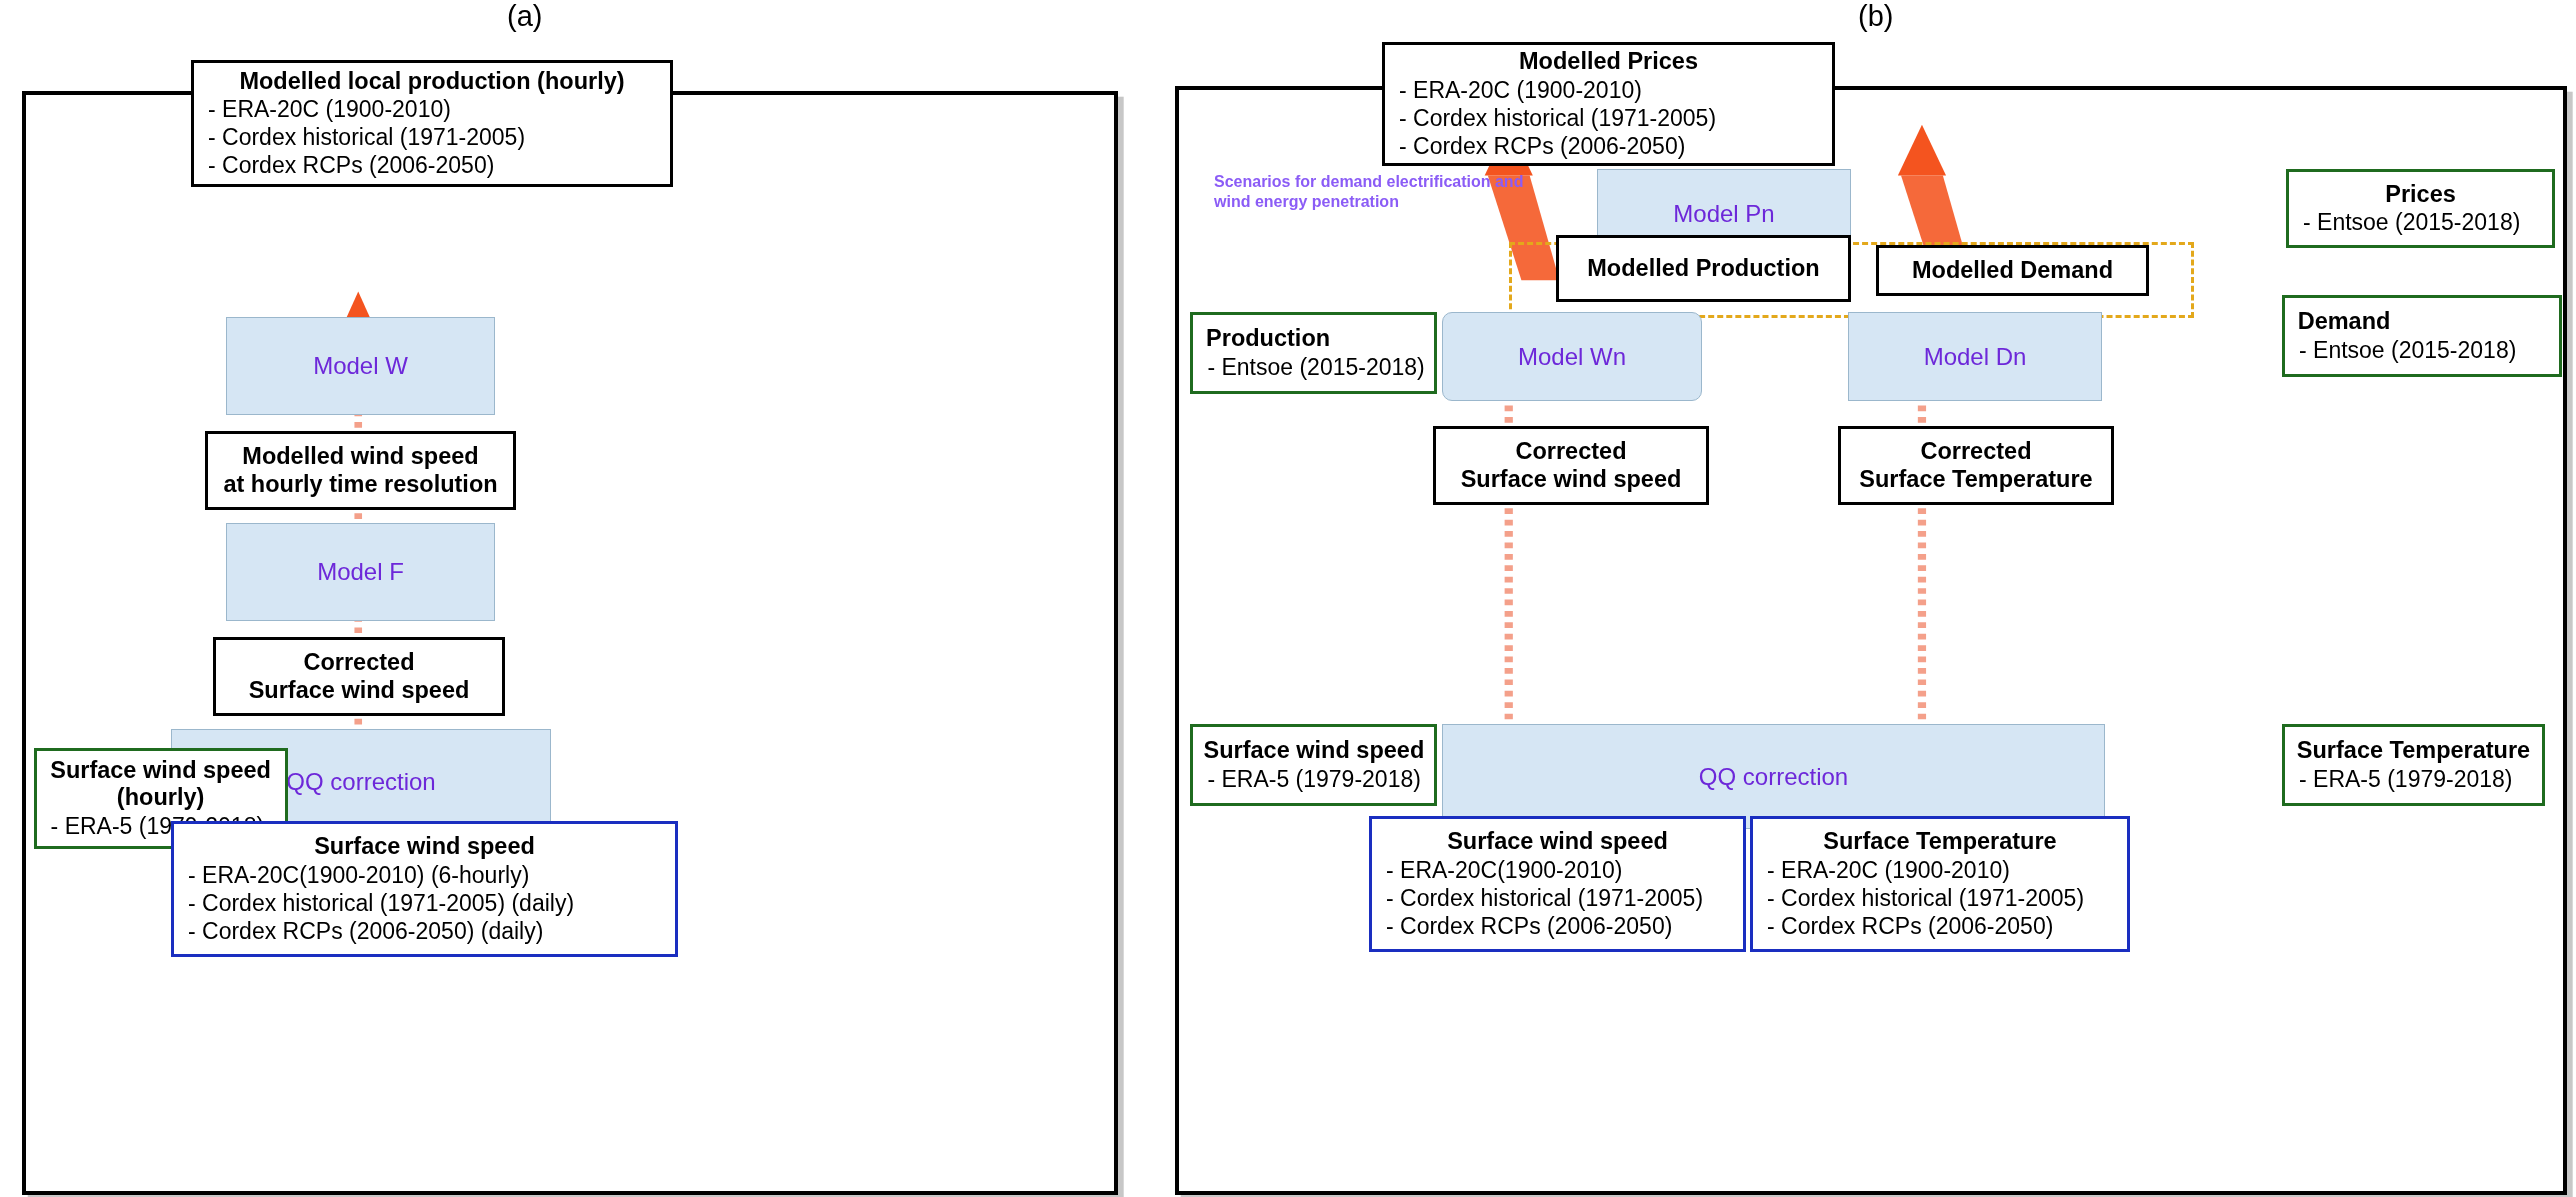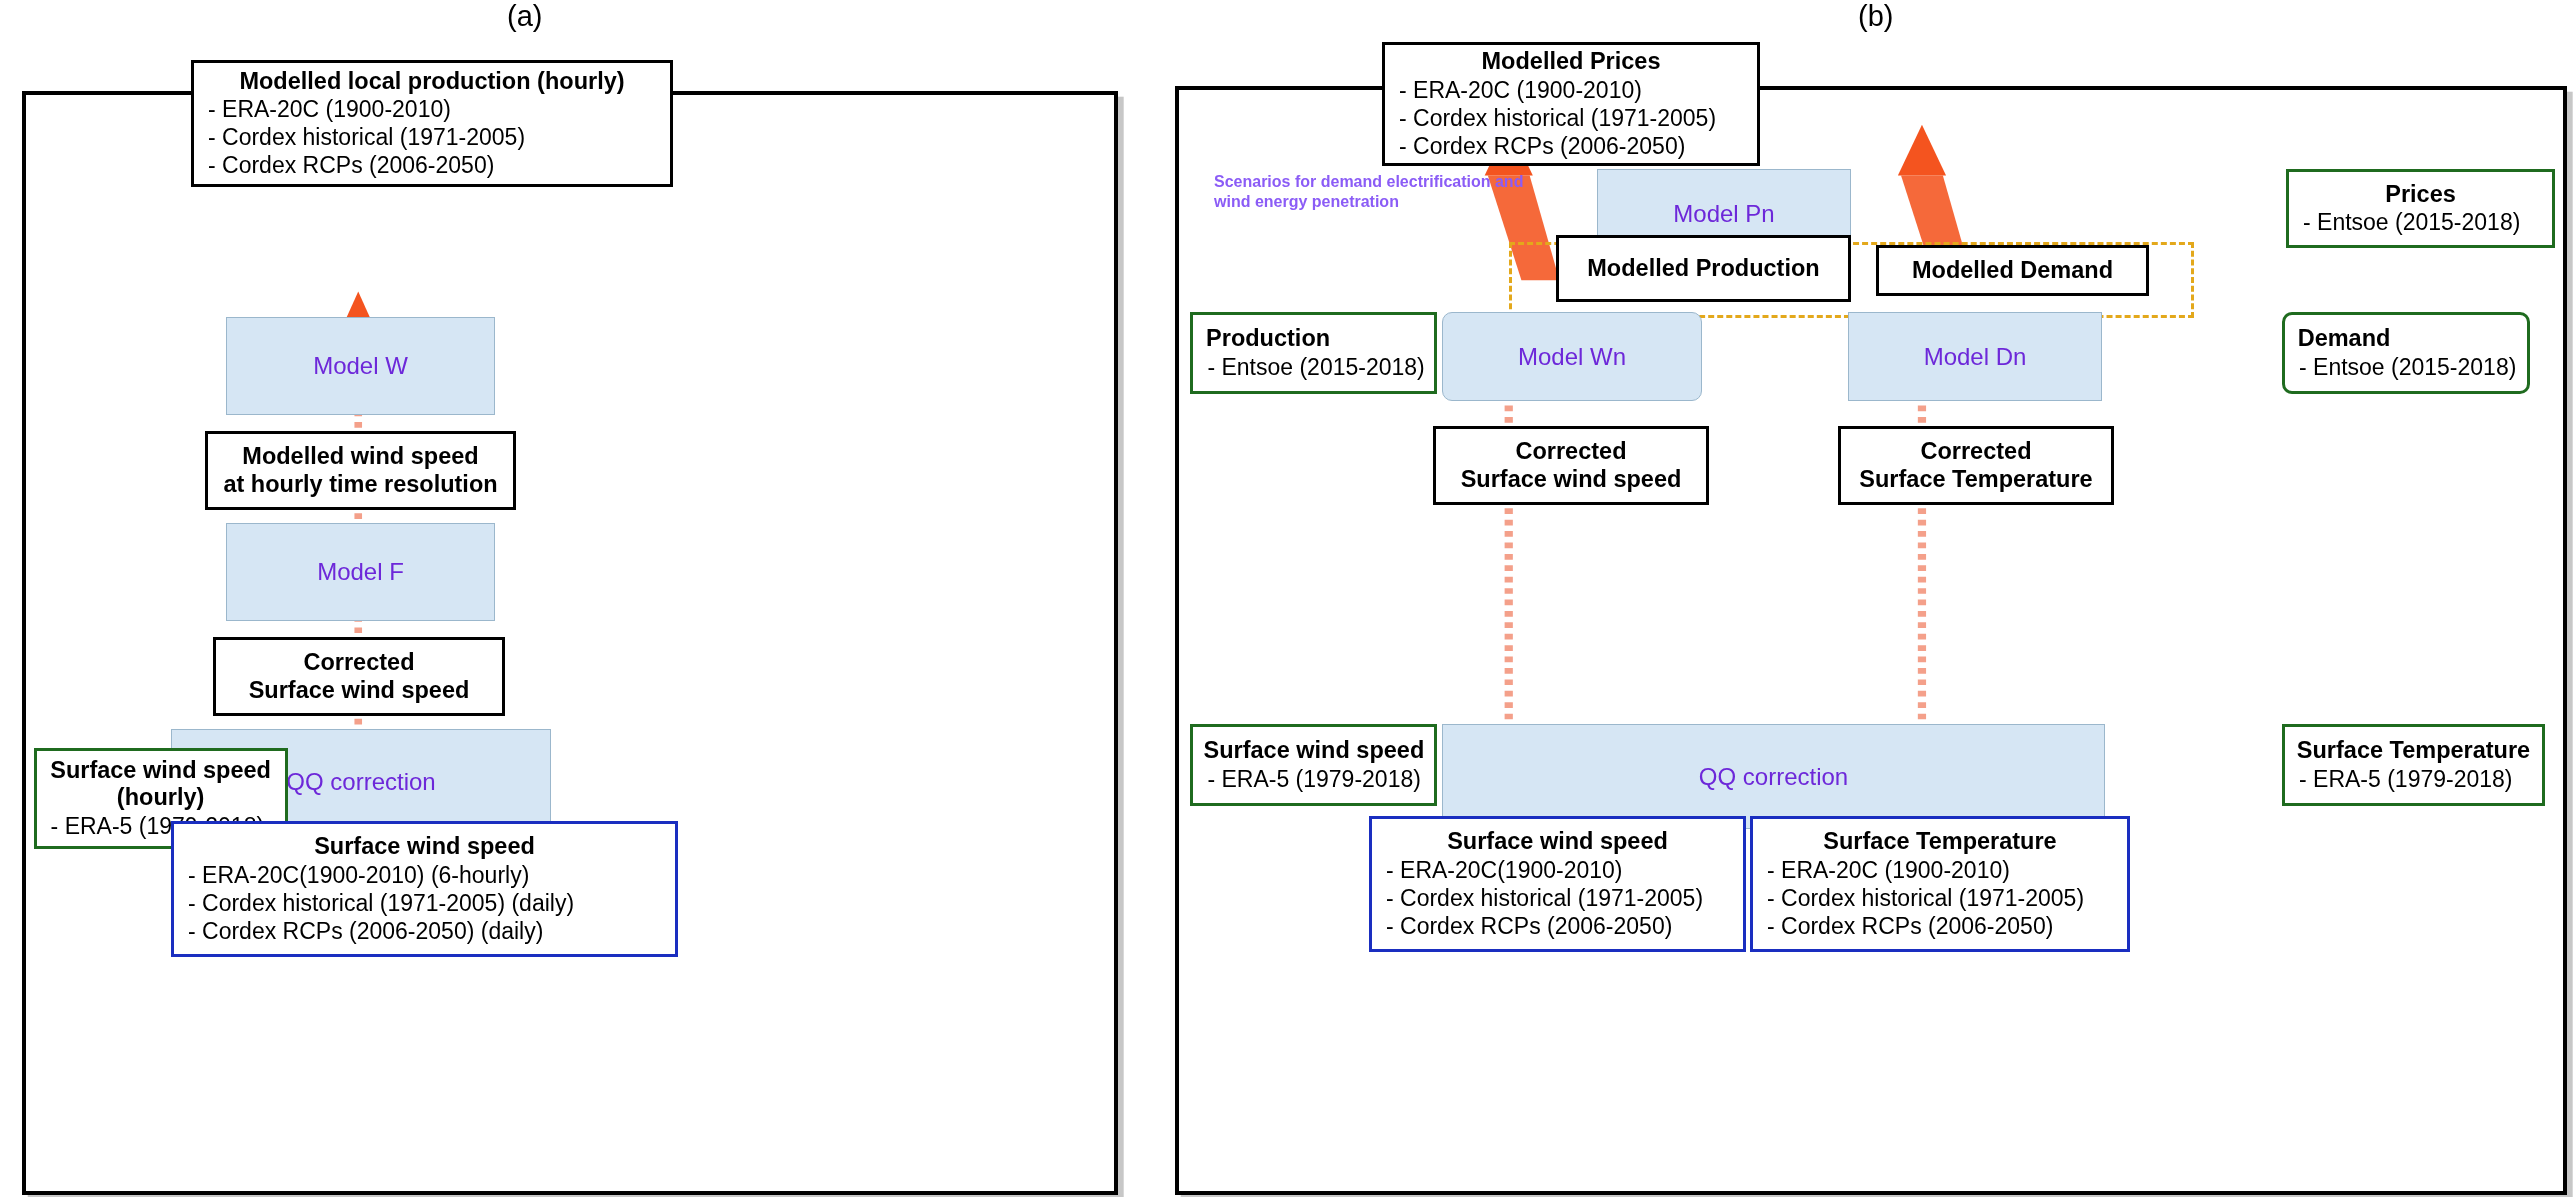--- a/index.html
+++ b/index.html
@@ -174,21 +174,21 @@
     <line x1="1172" y1="480" x2="1172" y2="1310" stroke="#f4a08a" stroke-width="13" stroke-dasharray="9 9"></line>
 
     <polygon points="520,55 558,135 482,135" fill="#f4541f"></polygon>
 
     <polygon points="1172,55 1210,135 1134,135" fill="#f4541f"></polygon>
 
     <polygon points="487,135 553,135 600,300 540,300" fill="#f4541f" opacity="0.88"></polygon>
     <polygon points="1139,135 1205,135 1252,300 1192,300" fill="#f4541f" opacity="0.88"></polygon>
   </svg>
 
-  <div class="box black" style="left:203px; top:-48px; width:378px; height:124px; padding:3px 0;">
+  <div class="box black" style="left:203px; top:-48px; width:453px; height:124px; padding:3px 0;">
     <div class="title">Modelled Prices</div>
     <div class="line">- ERA-20C (1900-2010)</div>
     <div class="line">- Cordex historical (1971-2005)</div>
     <div class="line">- Cordex RCPs (2006-2050)</div>
   </div>
 
   <div class="process" style="left:418px; top:79px; width:254px; height:89px;">
     <span>Model Pn</span>
   </div>
 
@@ -215,21 +215,21 @@
   </div>
 
   <div class="process" style="left:263px; top:222px; width:260px; height:89px;border-radius:10px;">
     <span>Model Wn</span>
   </div>
 
   <div class="process" style="left:669px; top:222px; width:254px; height:89px;">
     <span>Model Dn</span>
   </div>
 
-  <div class="box green" style="left:1103px; top:222px; width:248px; height:82px;border-radius:10px;">
+  <div class="box green" style="left:1103px; top:205px; width:280px; height:82px;">
     <div class="title" style="text-align:left;padding-left:12.7px">Demand</div>
     <div class="line">- Entsoe (2015-2018)</div>
   </div>
 
   <div class="box black center" style="left:254px; top:336px; width:276px; height:79px;">
     <div class="title">Corrected</div>
     <div class="title">Surface wind speed</div>
   </div>
 
   <div class="box black center" style="left:659px; top:336px; width:276px; height:79px;">

